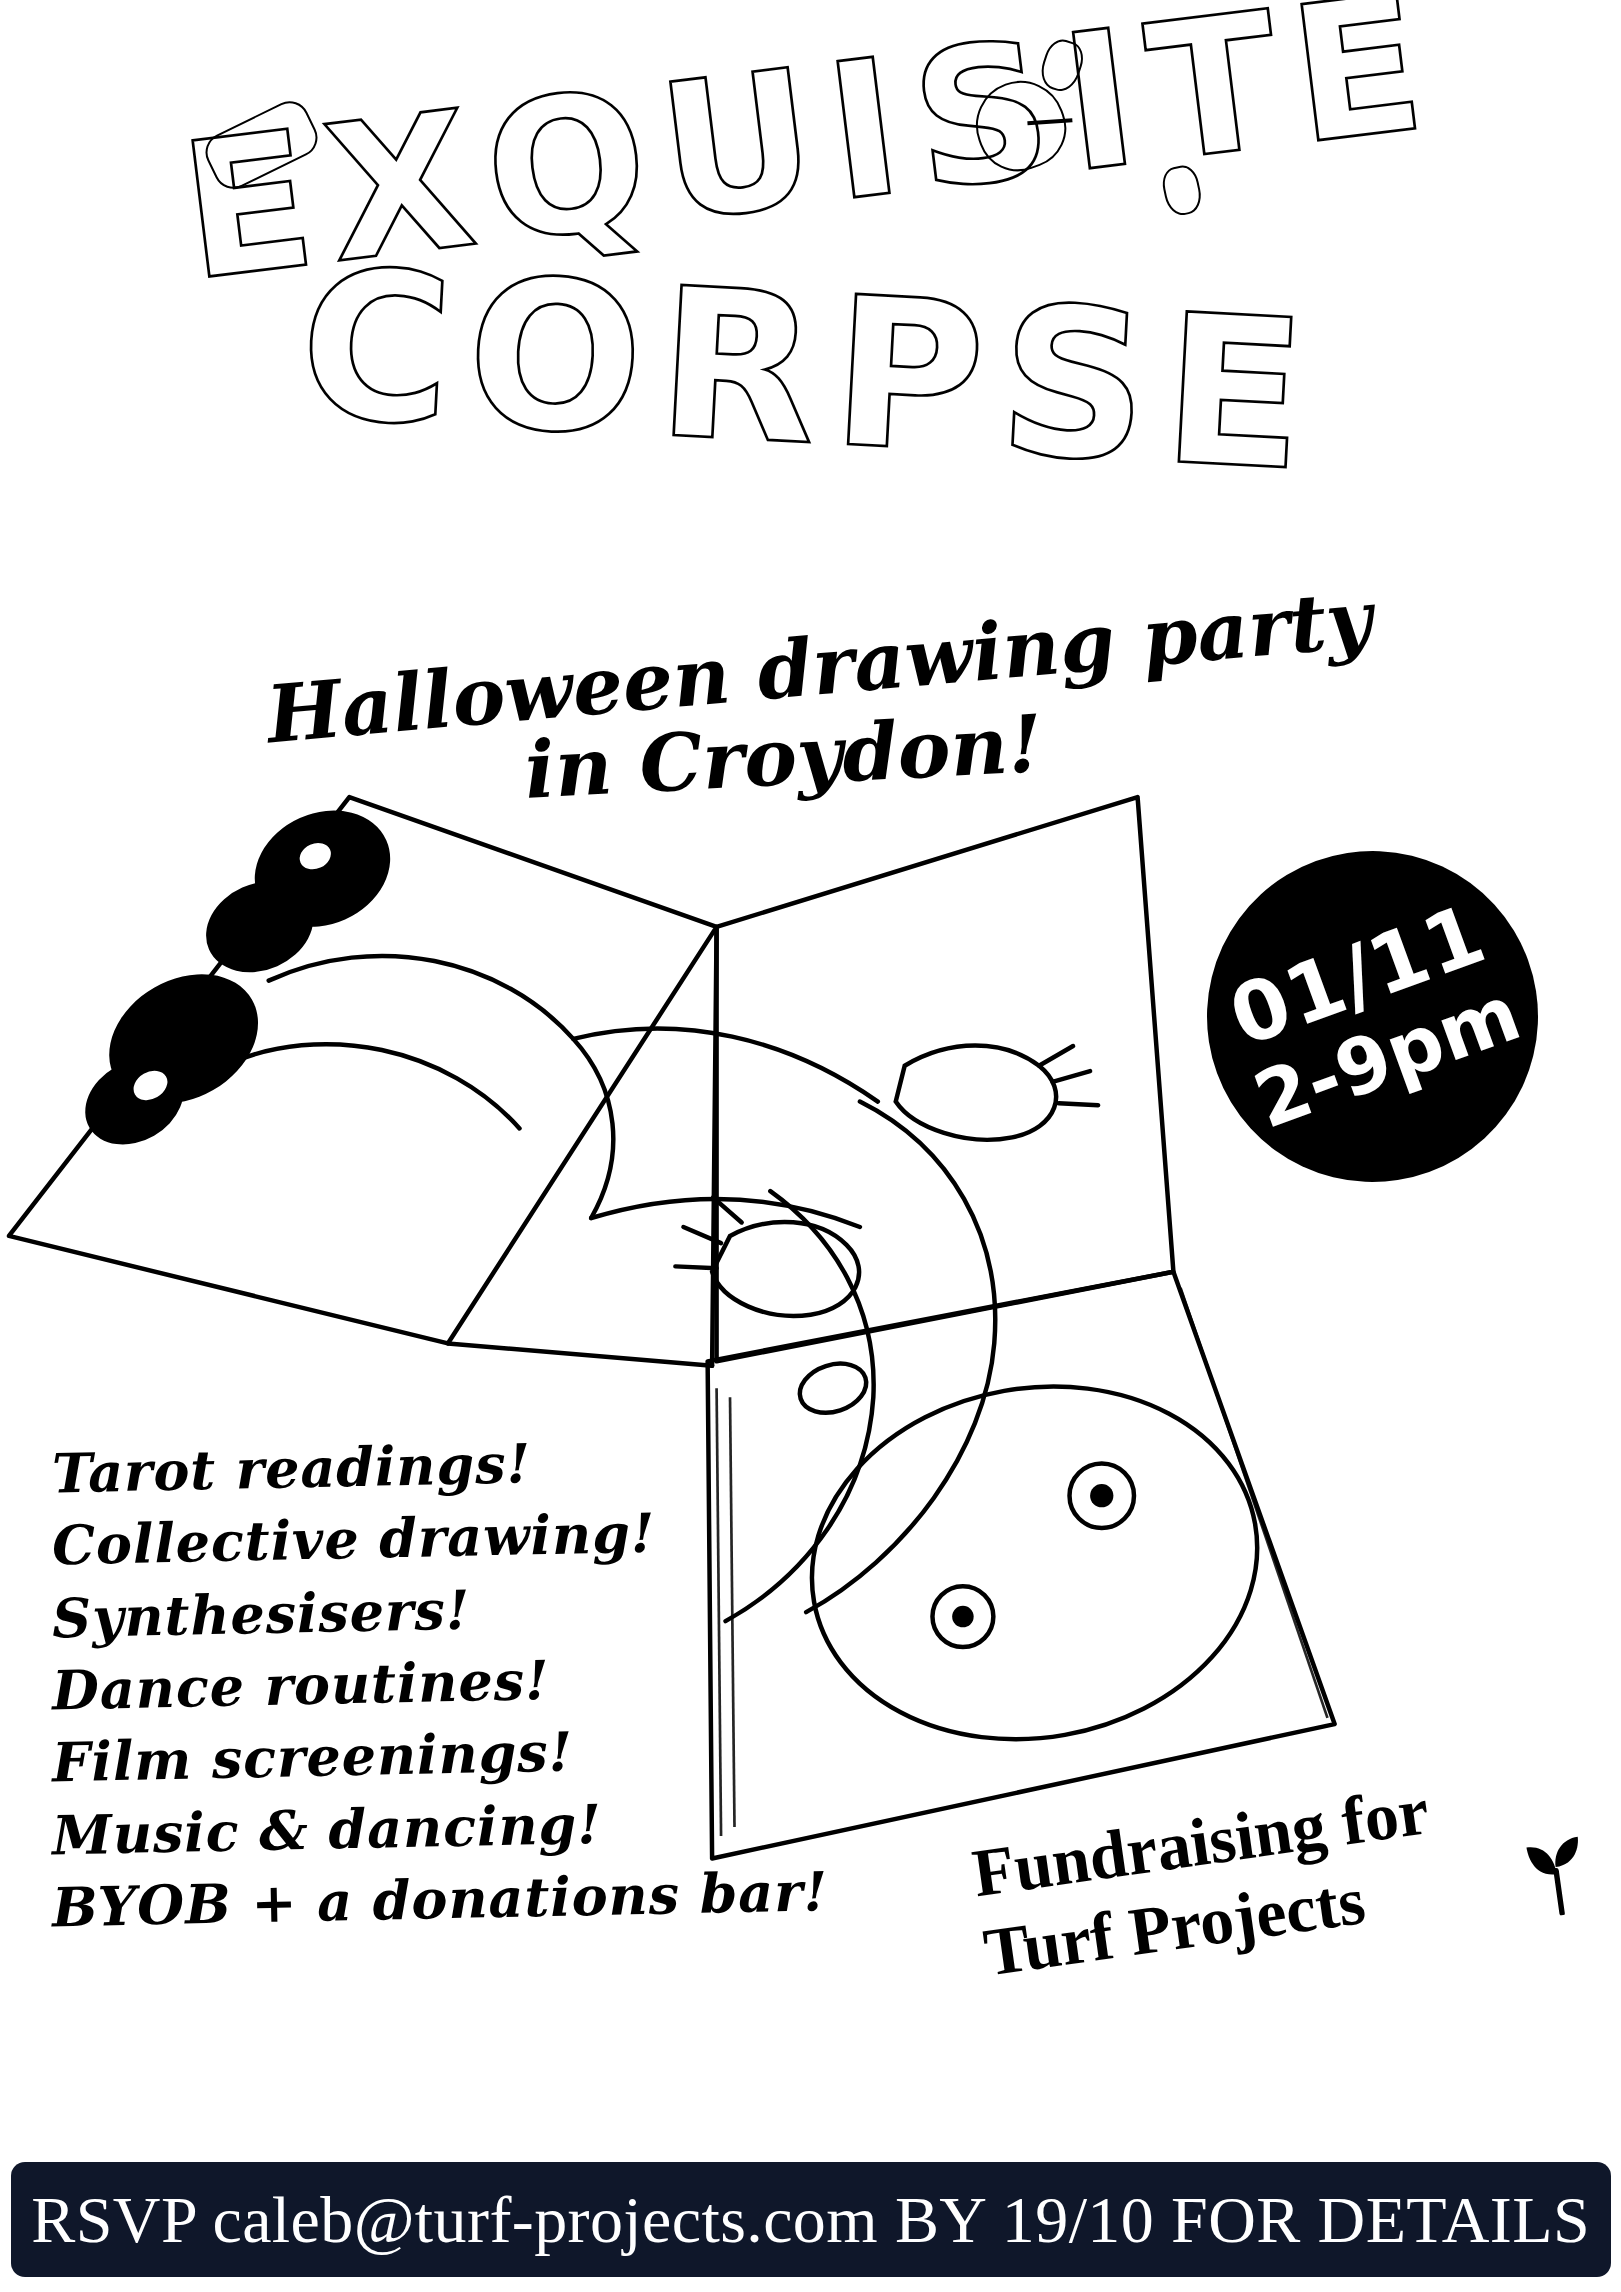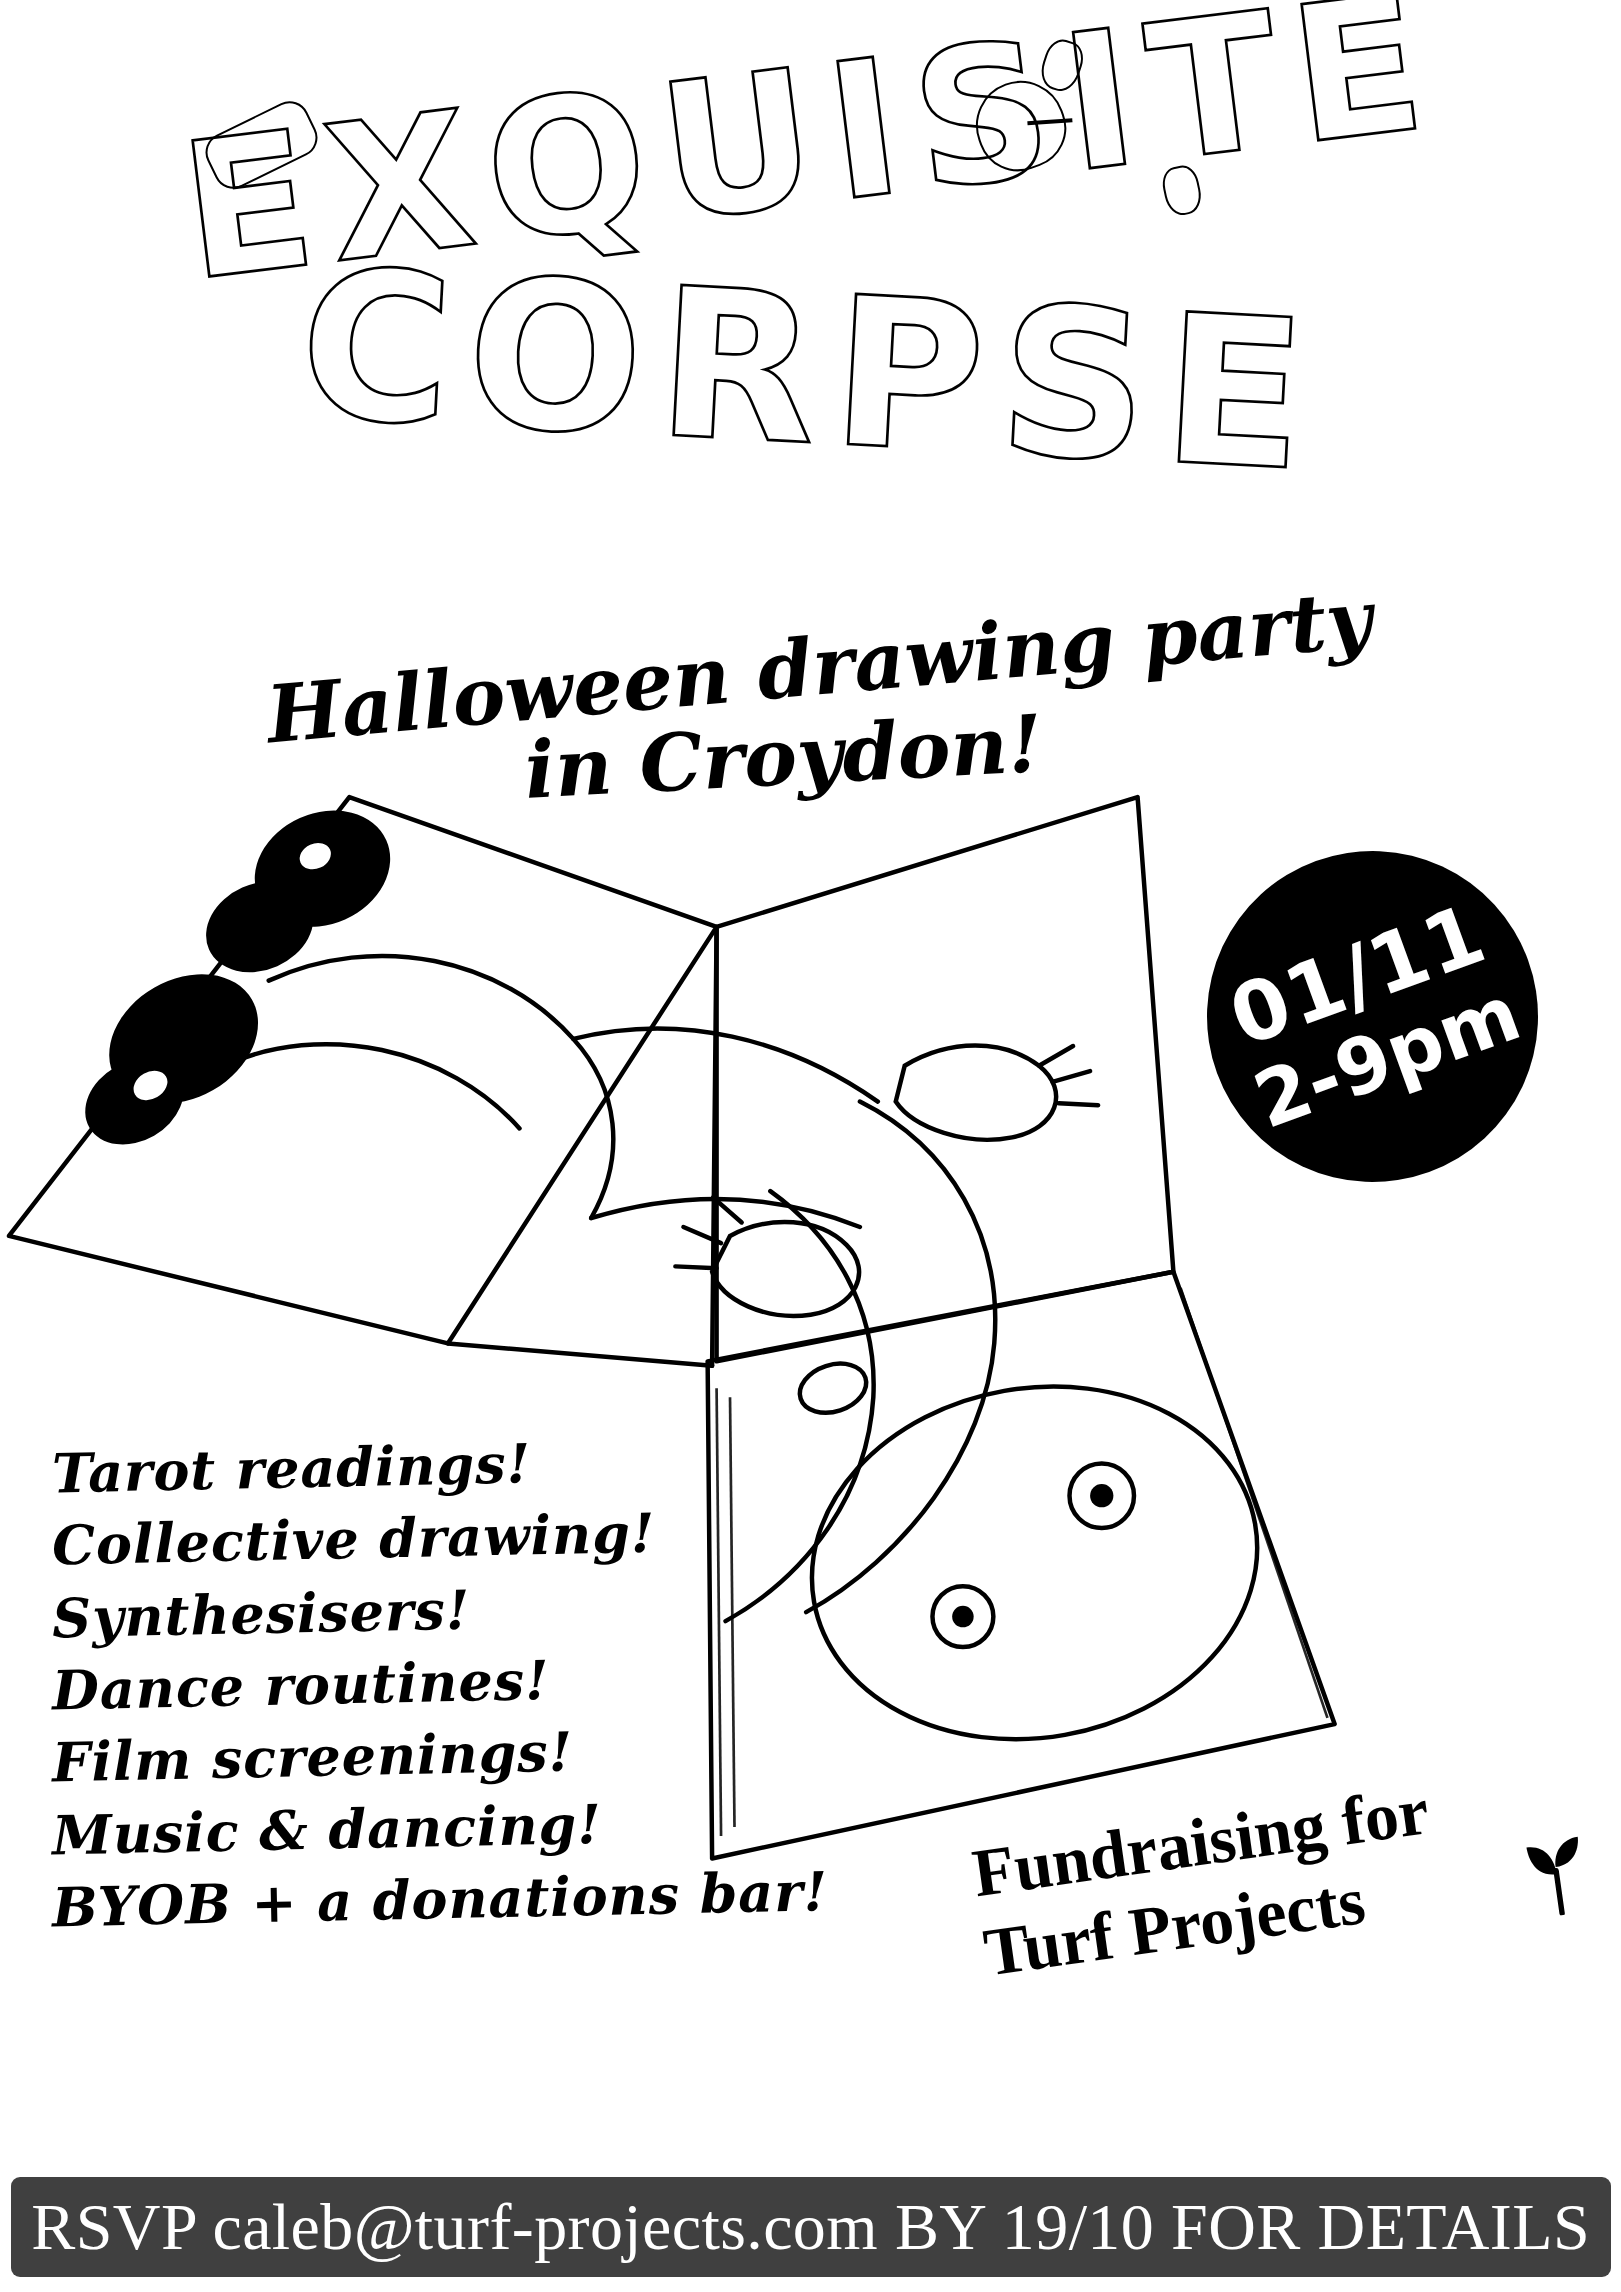--- a/index.html
+++ b/index.html
@@ -182,23 +182,23 @@
     width: 63px;
     height: 81px;
   }
 
   
   .footer-bar {
     position: absolute;
     left: 10.7px;
     bottom: 16px;
     width: 1600px;
-    height: 100px;
-    background: #404040;
-    border-radius: 9px;
+    height: 115px;
+    background: #0f172a;
+    border-radius: 14px;
     display: flex;
     align-items: center;
     justify-content: center;
   }
   .footer-text {
     color: #ffffff;
     font-family: "Liberation Serif", serif;
     font-size: 66px;
     letter-spacing: 0.4px;
     white-space: nowrap;

